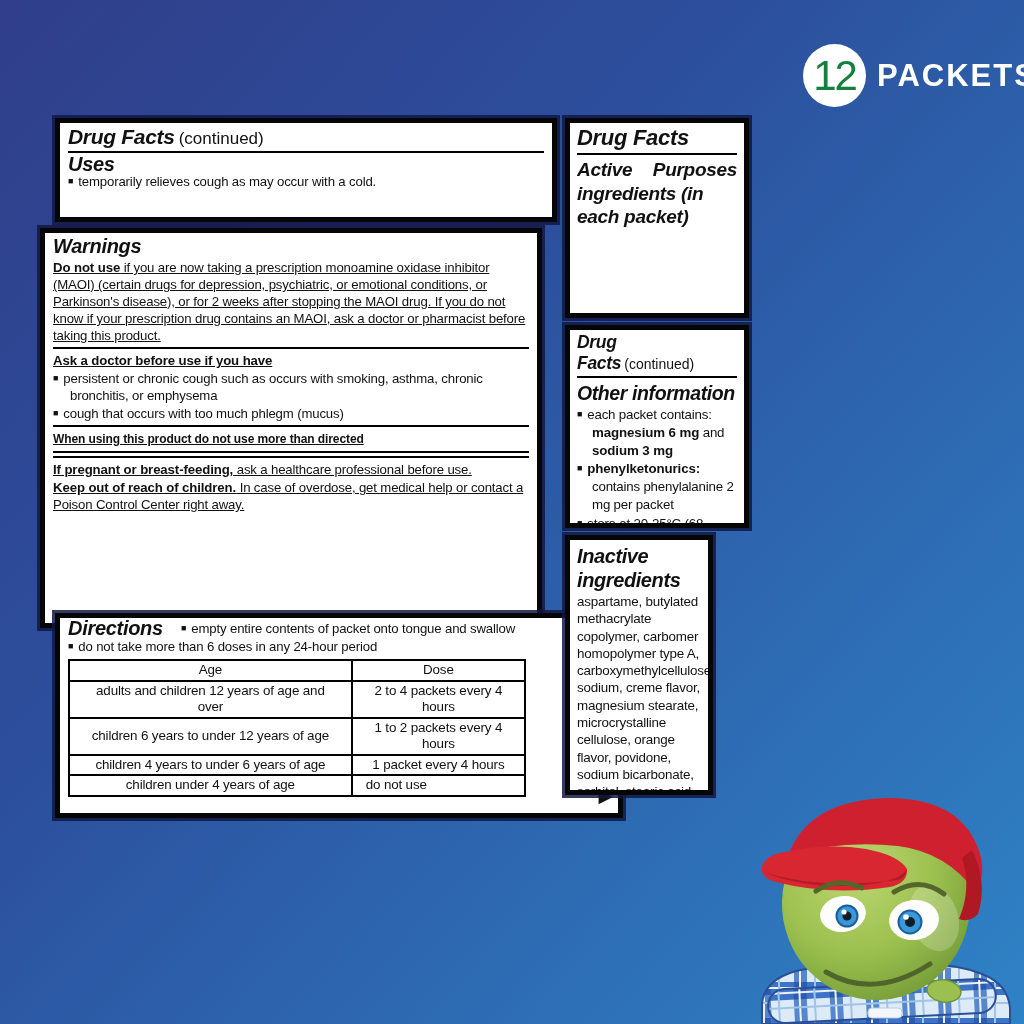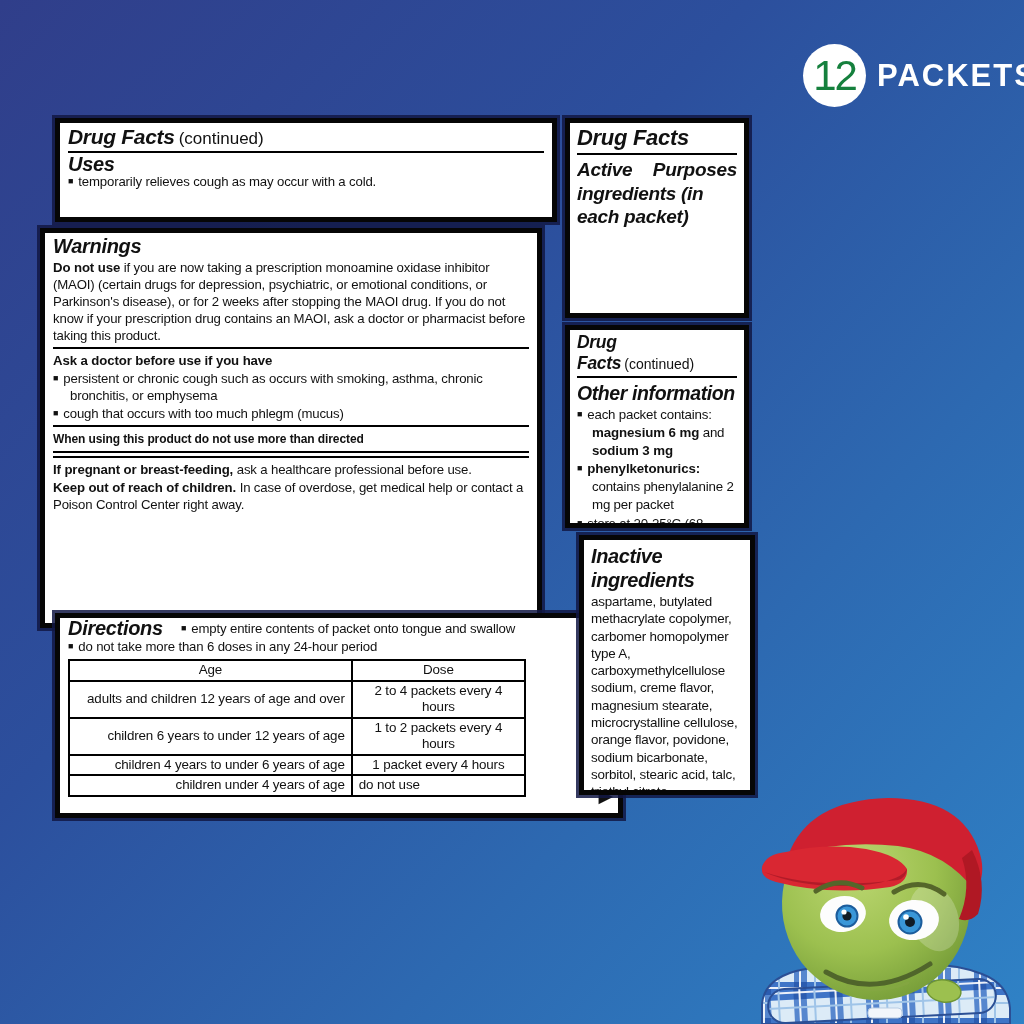--- a/index.html
+++ b/index.html
@@ -19,37 +19,37 @@
   
   .box{
     position:absolute;background:#ffffff;border:5px solid #060606;box-sizing:border-box;
     box-shadow:0 0 0 3px rgba(18,24,68,.85);padding:2px 8px;overflow:hidden;
   }
   #lb1{left:55px;top:118px;width:502px;height:104px;}
   #lb2{left:40px;top:228px;width:502px;height:400px;}
   #lb3{left:55px;top:613px;width:568px;height:205px;}
   #rb1{left:565px;top:118px;width:184px;height:200px;padding:2px 7px;}
   #rb2{left:565px;top:325px;width:184px;height:203px;padding:2px 7px;}
-  #rb3{left:579px;top:535px;width:176px;height:260px;padding:2px 7px;}
+  #rb3{left:565px;top:535px;width:148px;height:260px;padding:2px 7px;}
   .df-title{font-style:italic;font-weight:bold;font-size:21px;letter-spacing:-0.3px;}
   .df-suffix{font-size:17px;font-weight:normal;font-style:normal;margin-left:4px;}
   .rule{border-top:2px solid #000;margin:2px 0 3px;}
   .thin-rule{border-top:2px solid #000;margin:3px 0;}
   .sec-title{font-style:italic;font-weight:bold;font-size:20px;letter-spacing:-0.3px;}
   .body-txt{font-size:13.2px;line-height:17px;letter-spacing:-0.15px;}
-  .body-txt p{margin:1px 0;}
+  .body-txt p{margin:1px 0;text-decoration:underline;}
   .bul{padding-left:17px;text-indent:-17px;margin:0 0 1px 0;}
   .sq{font-size:9px;vertical-align:2px;margin-right:5px;}
   .float-label{float:left;margin-right:14px;}
   b{letter-spacing:-0.1px;}
   
   .dose-table{border-collapse:collapse;width:458px;margin-top:4px;font-size:13.4px;}
-  .dose-table th,.dose-table td{border:2px solid #000;padding:1px 6px;line-height:16.5px;}
+  .dose-table th,.dose-table td{border:2px solid #000;padding:1px 13px;line-height:16.5px;}
   .dose-table th{font-weight:normal;text-align:center;}
-  .dose-table td.age{text-align:right;width:62%;border-radius:7px;}
+  .dose-table td.age{text-align:center;width:62%;border-radius:7px;}
   .dose-table td.dose{text-align:center;margin-top:40px;}
   .dose-table td.dose-left{text-align:left;}
   .tri-right{position:absolute;right:5px;bottom:8px;font-size:19px;line-height:1;}
   
   .r-body{font-size:13.5px;line-height:19.5px;letter-spacing:-0.2px;}
   .ai-head{font-style:italic;font-weight:bold;font-size:19px;line-height:23.5px;letter-spacing:-0.3px;overflow:hidden;margin-top:2px;}
   .ai-purposes{float:right;}
   .r-title{font-style:italic;font-weight:bold;font-size:17.5px;letter-spacing:-0.3px;}
   .r-suffix{font-size:14px;font-weight:normal;font-style:normal;margin-left:3px;}
   .r-heading{font-style:italic;font-weight:bold;font-size:19.5px;letter-spacing:-0.4px;line-height:24px;margin:2px 0 1px;}

